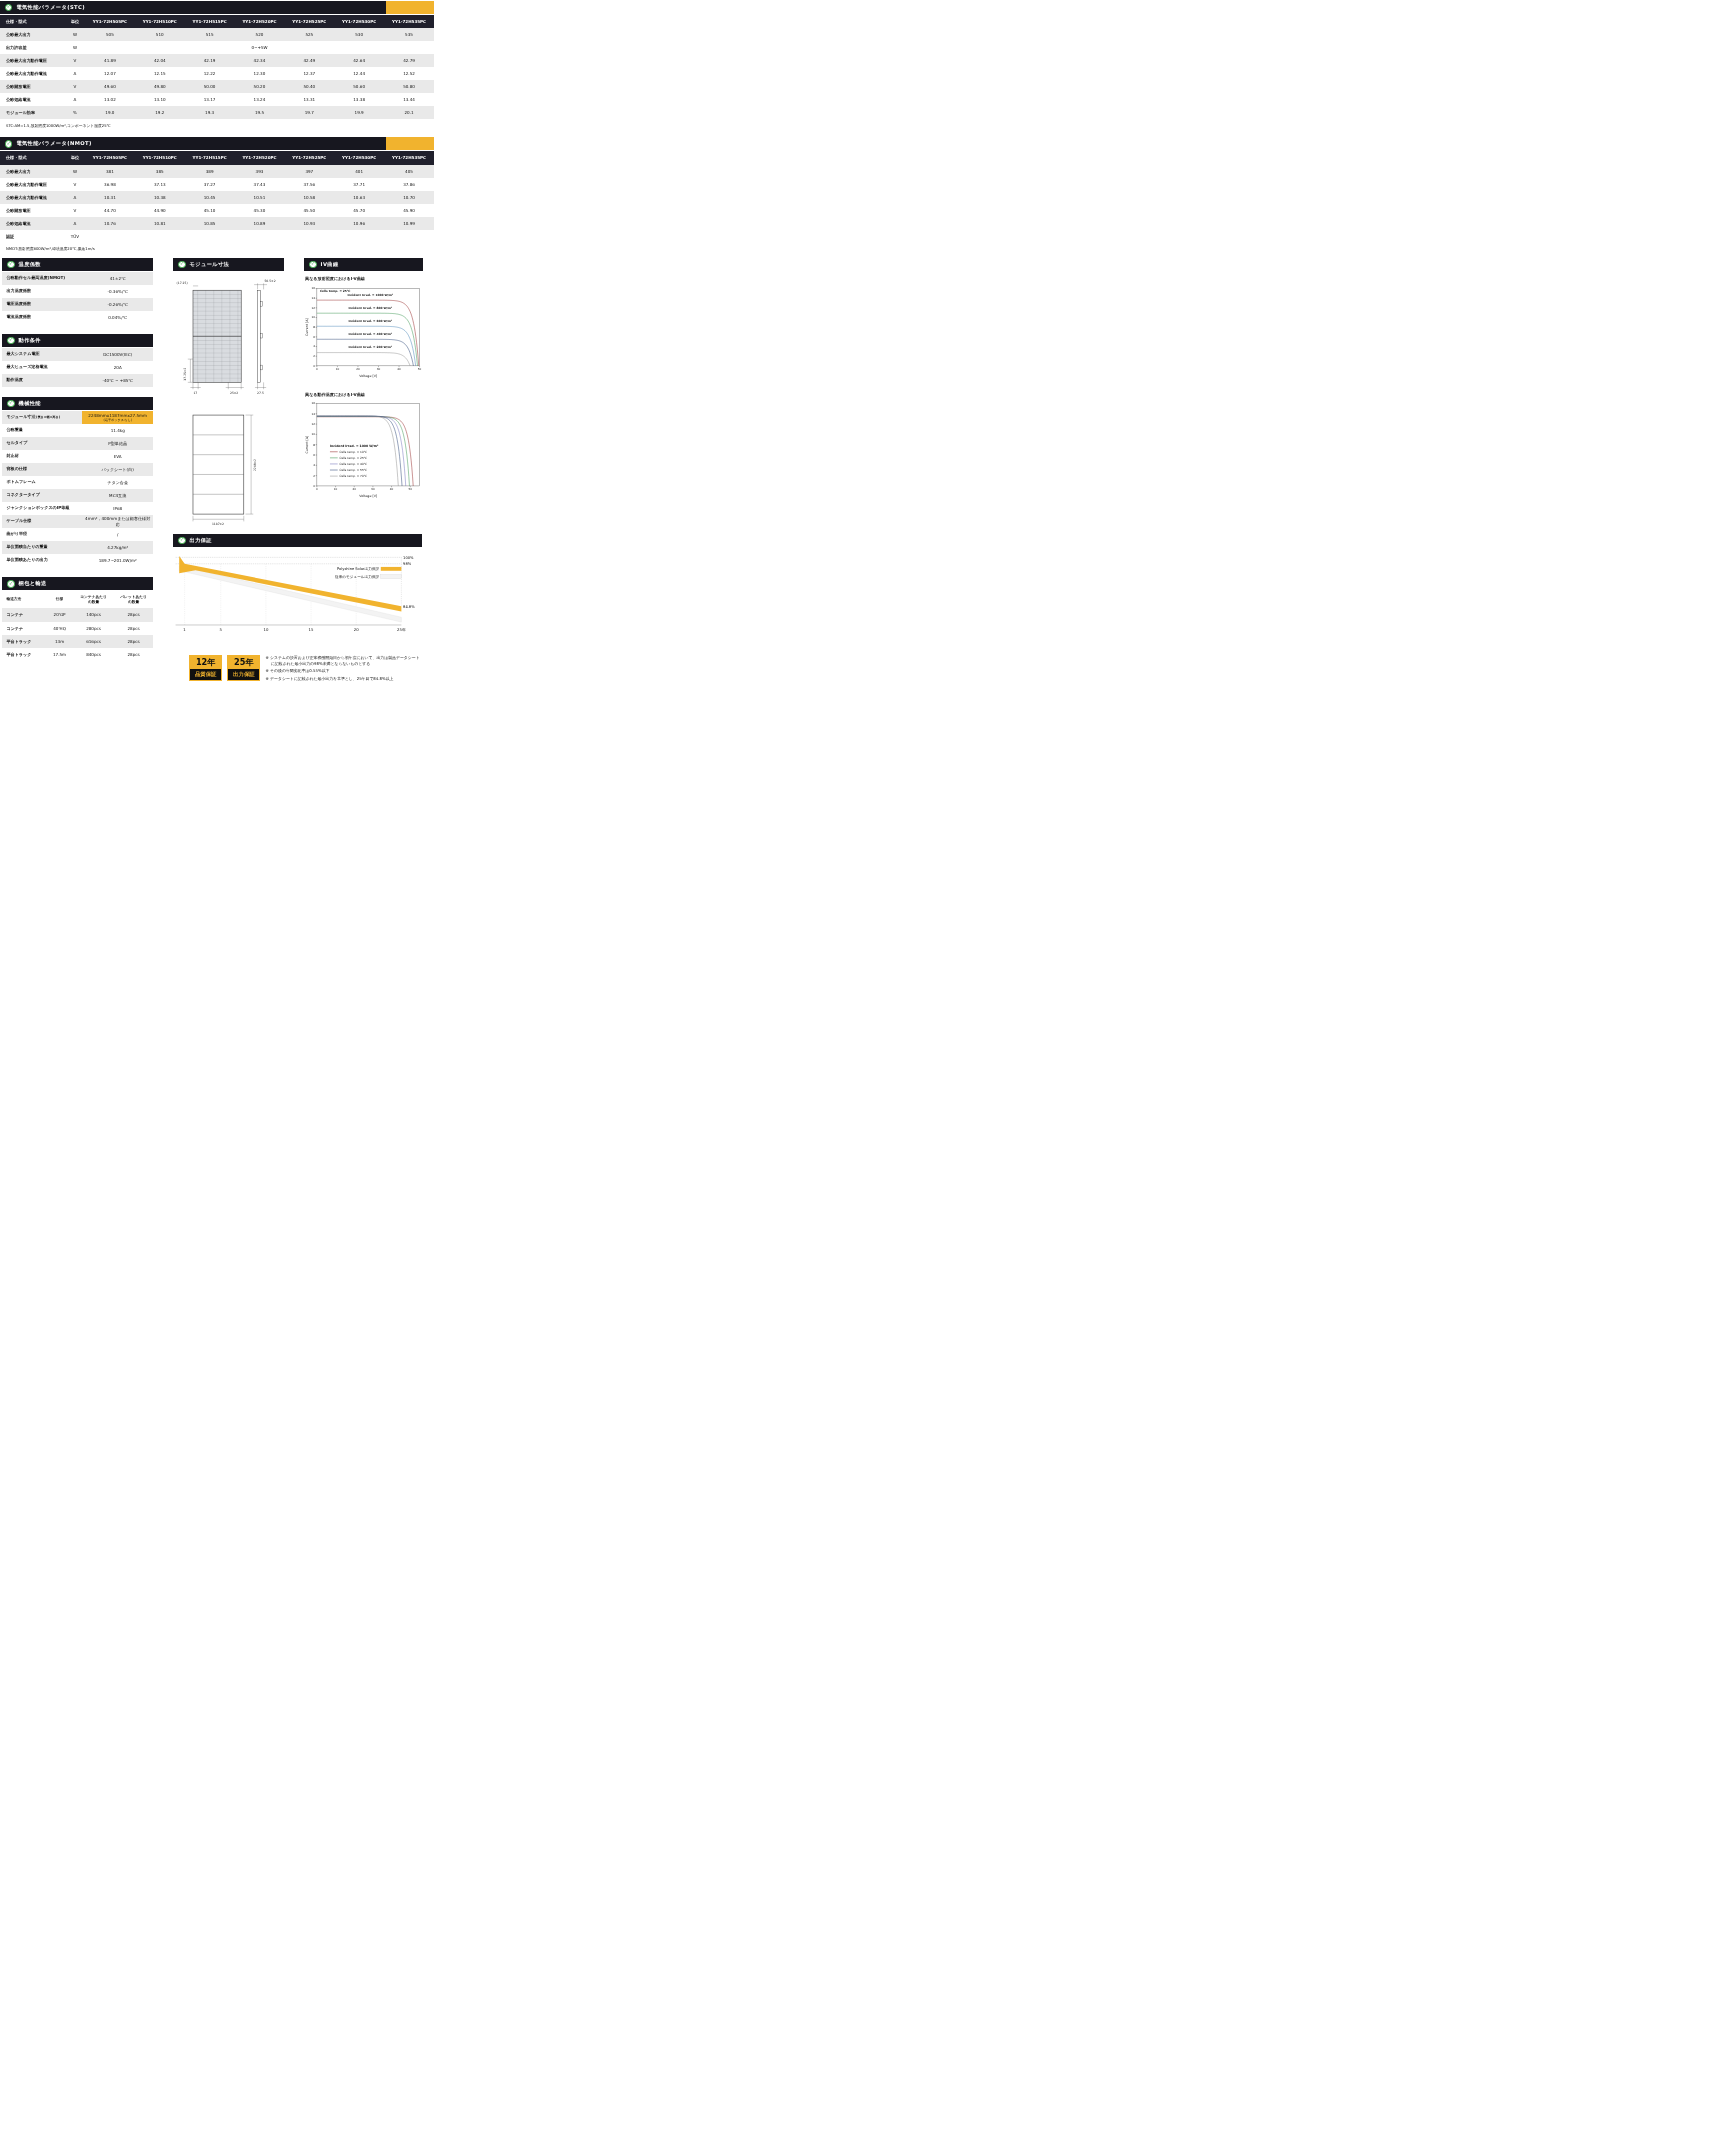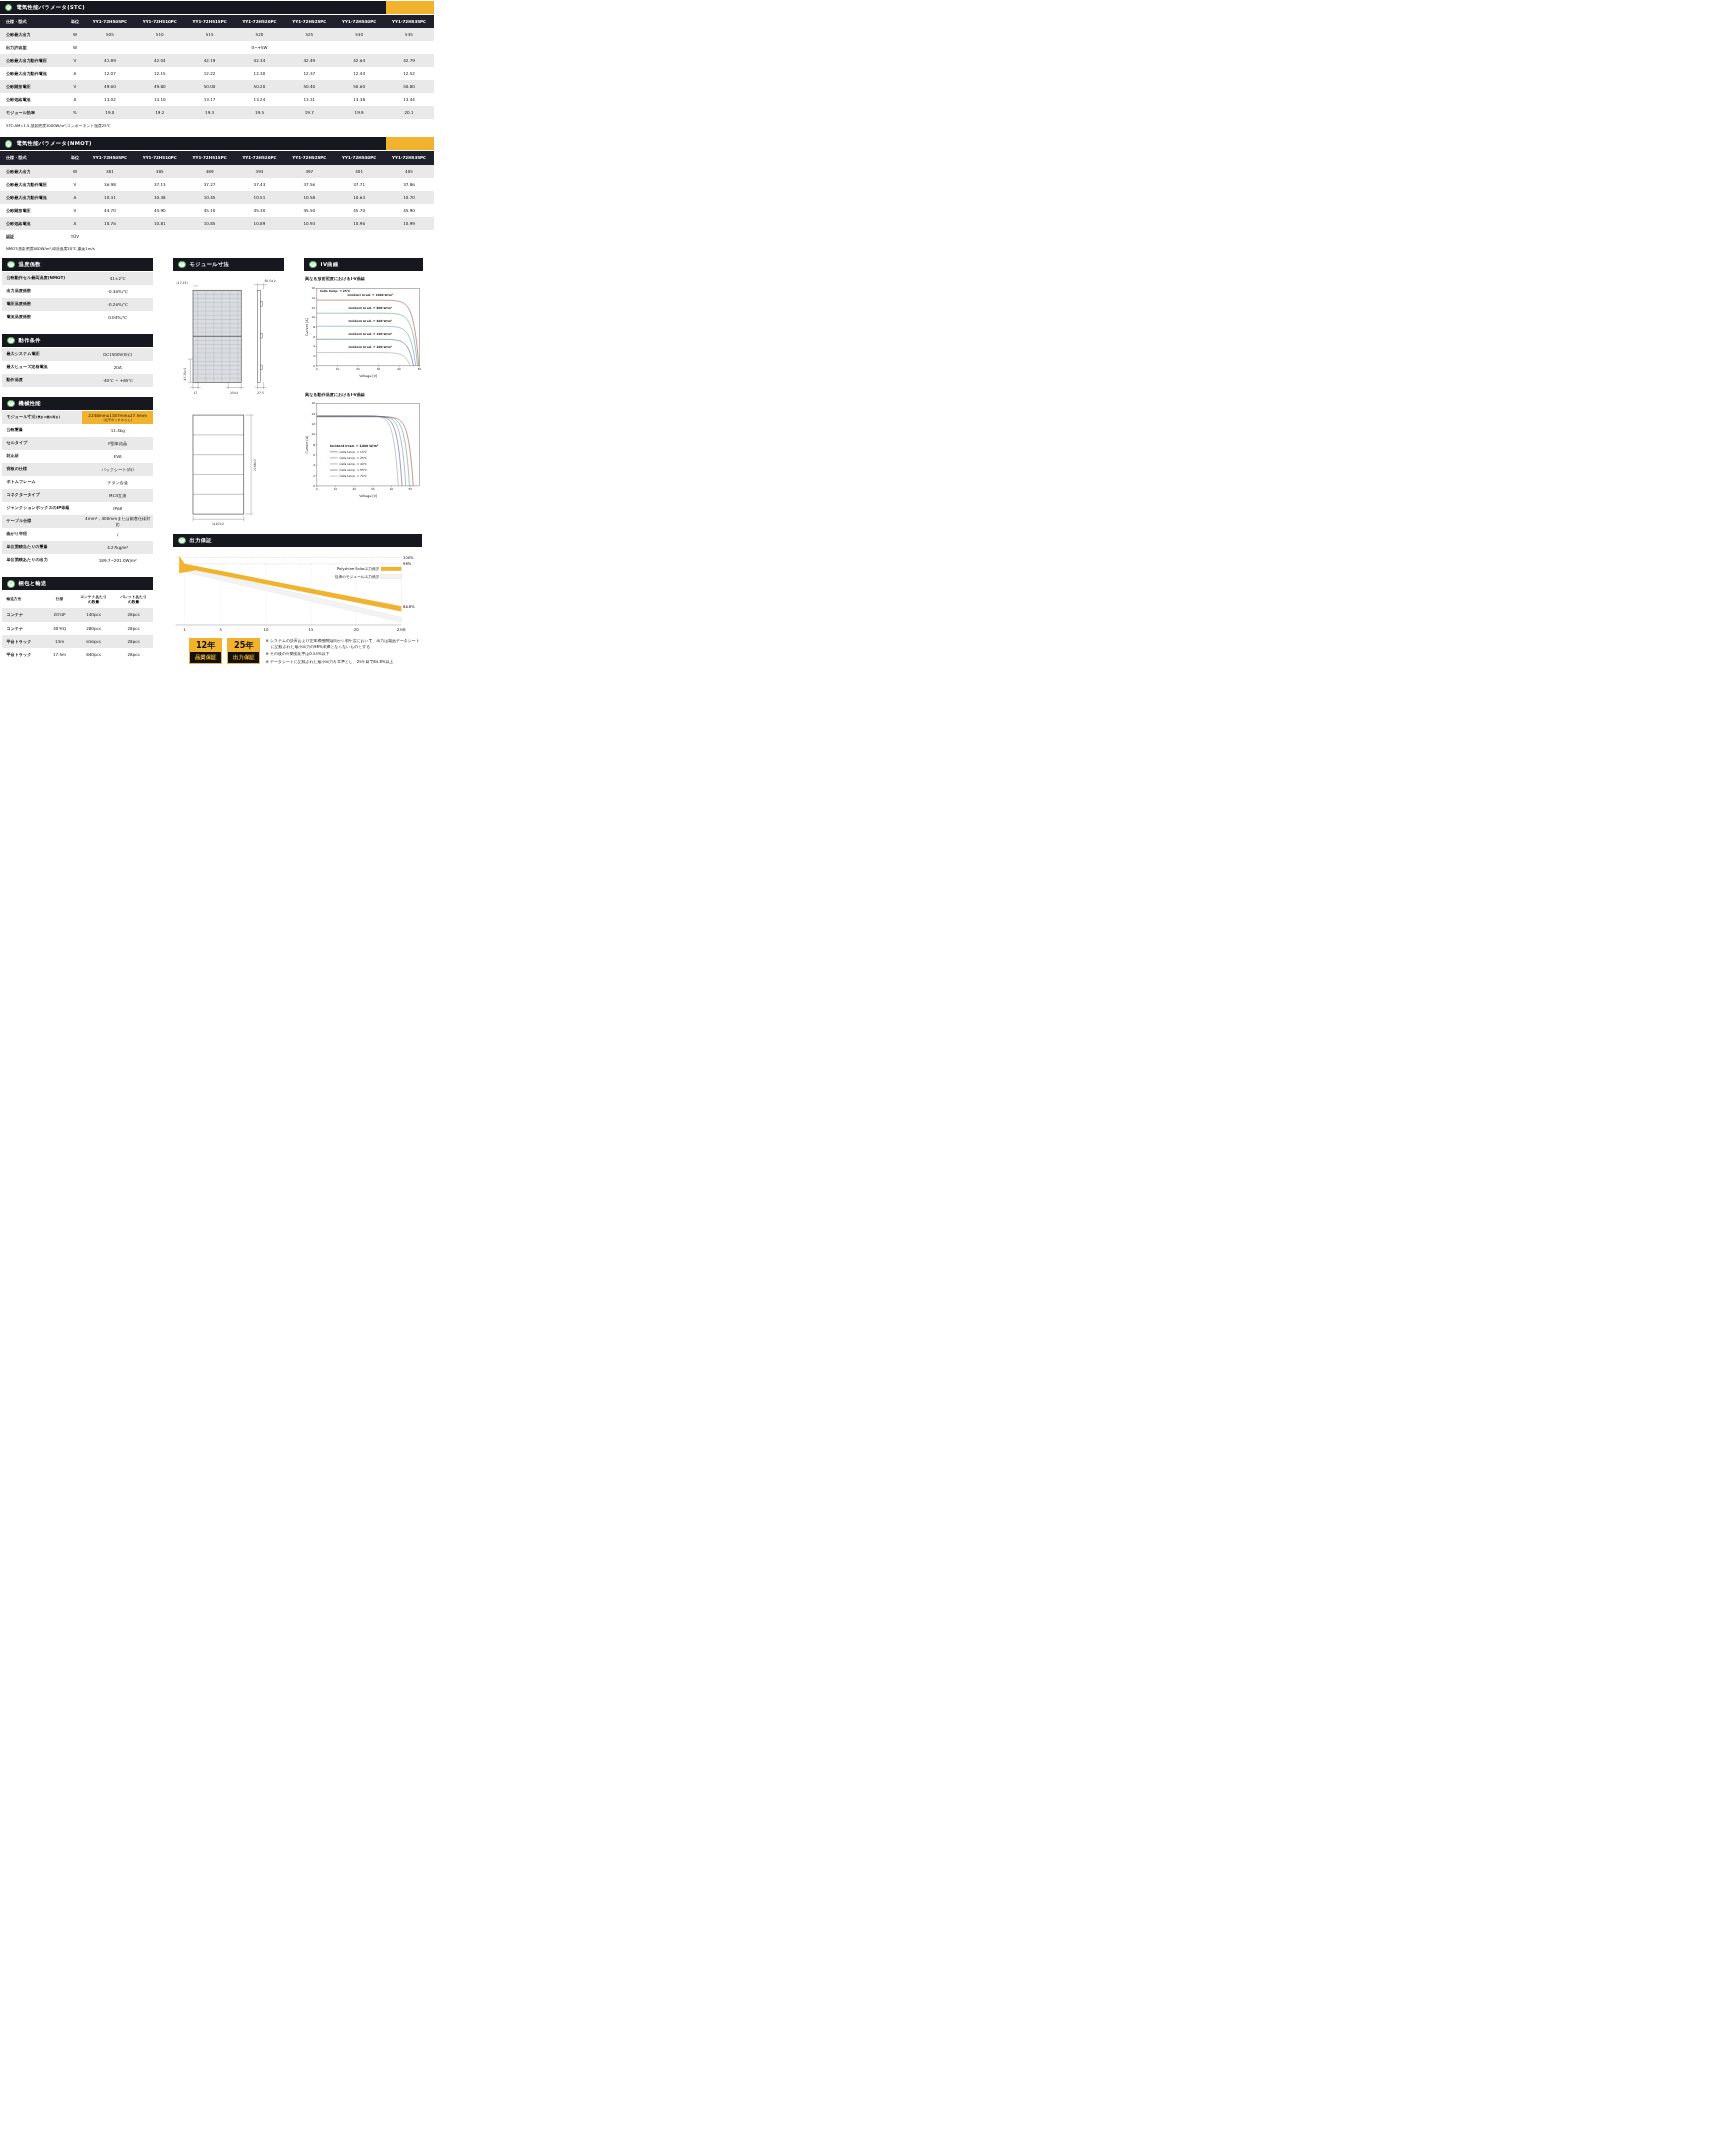--- a/index.html
+++ b/index.html
@@ -63,21 +63,21 @@
   text.ax{font-size:7.5px;fill:#111;}
   text.lb{font-size:6.8px;font-weight:bold;fill:#111;}
   text.lbt{font-size:7.2px;font-weight:bold;fill:#111;}
   text.wtk{font-size:9px;fill:#222;}
   text.wlb{font-size:8.5px;fill:#111;}
   text.wlg{font-size:8.5px;fill:#111;}
 
   
   .warr{margin-top:6.9px;}
   #wsvg{display:block;margin-top:1.7px;}
-  .bottomrow{display:flex;gap:5.2px;margin-top:1px;align-items:flex-start;padding-left:16px;}
+  .bottomrow{display:flex;gap:5.2px;margin-top:18px;align-items:flex-start;padding-left:16px;}
   .badge{width:33px;border:0.9px solid #f1b32e;flex:none;}
   .by{background:#f1b32e;color:#101010;font-size:8.2px;font-weight:bold;text-align:center;padding:1.3px 0 0.9px;}
   .bl{background:#101010;color:#f1b32e;font-size:5.4px;font-weight:bold;text-align:center;padding:1.7px 0;}
   .notes{flex:1;padding-top:0.4px;}
   .note{font-size:3.9px;line-height:1.5;margin-bottom:1.3px;padding-left:5.2px;text-indent:-5.2px;}
 </style>
 </head>
 <body>
 
 <div class="page">

